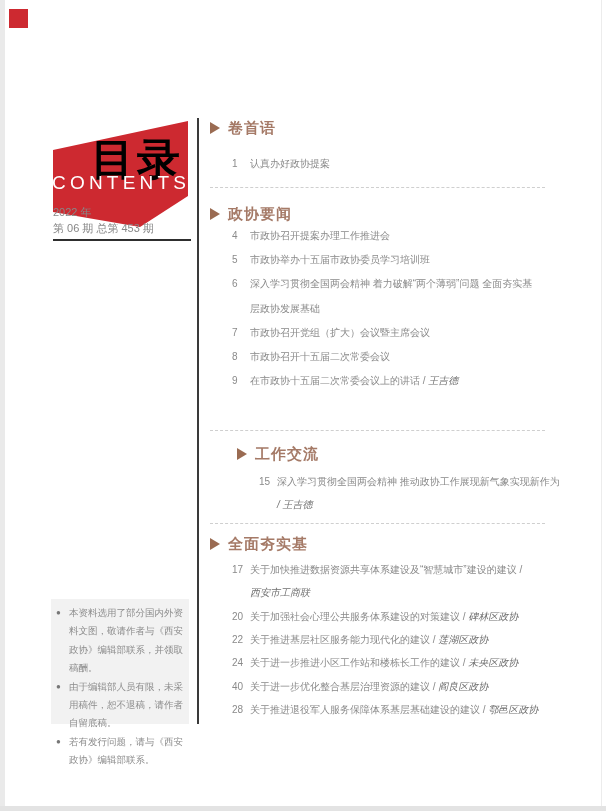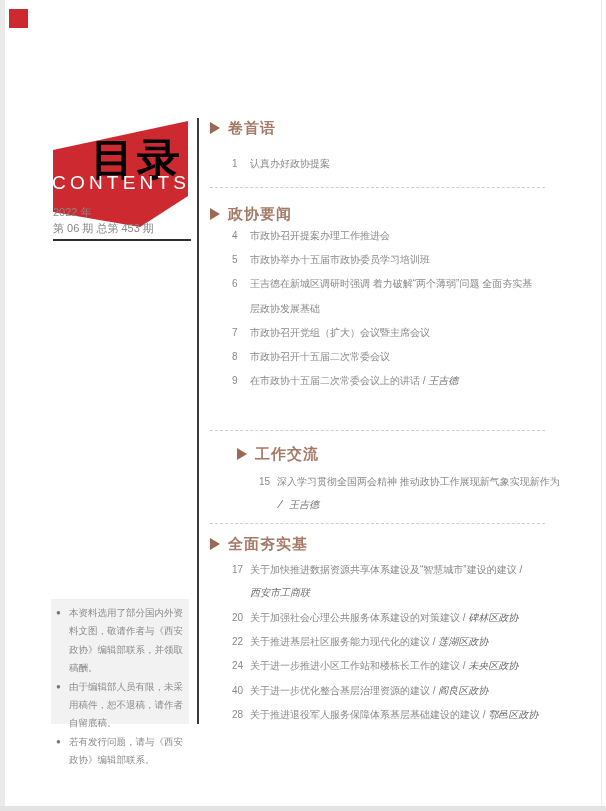--- a/index.html
+++ b/index.html
@@ -52,21 +52,21 @@
     width:0;height:0;flex:0 0 auto;
     border-left:10px solid var(--arrow);
     border-top:6.5px solid transparent;
     border-bottom:6.5px solid transparent;
   }
   .sec-title{margin-left:8px;font-size:15px;font-weight:bold;color:var(--brown);letter-spacing:1px;}
   .items{position:absolute;left:0;width:345px;color:#8a8a8a;font-size:10px;}
   .item{position:relative;padding-left:40px;}
   .item-no{position:absolute;left:22px;top:0;color:#8a8a8a;}
   .item-text{white-space:pre-line;}
-  .author{font-style:italic;color:#707070;font-family:Liberation Mono, monospace;}
+  .author{font-style:italic;color:#707070;font-family:Liberation Sans, sans-serif;}
   .dashed-sep{position:absolute;left:210px;width:335px;border-top:1px dashed #cfcfcf;height:0;}
 </style>
 </head>
 <body>
 
 <div class="edge-left"></div>
 <div class="edge-bottom"></div>
 <div class="edge-right"></div>
 <div class="corner-square"></div>
 
@@ -99,21 +99,21 @@
       </div>
     </div>
     <div class="section" style="top: 206px;">
       <div class="sec-head">
         <span class="arrow"></span>
         <span class="sec-title">政协要闻</span>
       </div>
       <div class="items" style="top: 18px; line-height: 24.2px;">
         <div class="item"><span class="item-no">4</span><span class="item-text">市政协召开提案办理工作推进会</span></div>
         <div class="item"><span class="item-no">5</span><span class="item-text">市政协举办十五届市政协委员学习培训班</span></div>
-        <div class="item"><span class="item-no">6</span><span class="item-text">王吉德在新城区调研时强调 着力破解“两个薄弱”问题 全面夯实基
+        <div class="item"><span class="item-no">6</span><span class="item-text">深入学习贯彻全国两会精神 着力破解“两个薄弱”问题 全面夯实基
 层政协发展基础</span></div>
         <div class="item"><span class="item-no">7</span><span class="item-text">市政协召开党组（扩大）会议暨主席会议</span></div>
         <div class="item"><span class="item-no">8</span><span class="item-text">市政协召开十五届二次常委会议</span></div>
         <div class="item"><span class="item-no">9</span><span class="item-text">在市政协十五届二次常委会议上的讲话 / <span class="author">王吉德</span></span></div>
       </div>
     </div>
     <div class="section" style="top: 446px; margin-left: 27px;">
       <div class="sec-head">
         <span class="arrow"></span>
         <span class="sec-title">工作交流</span>

